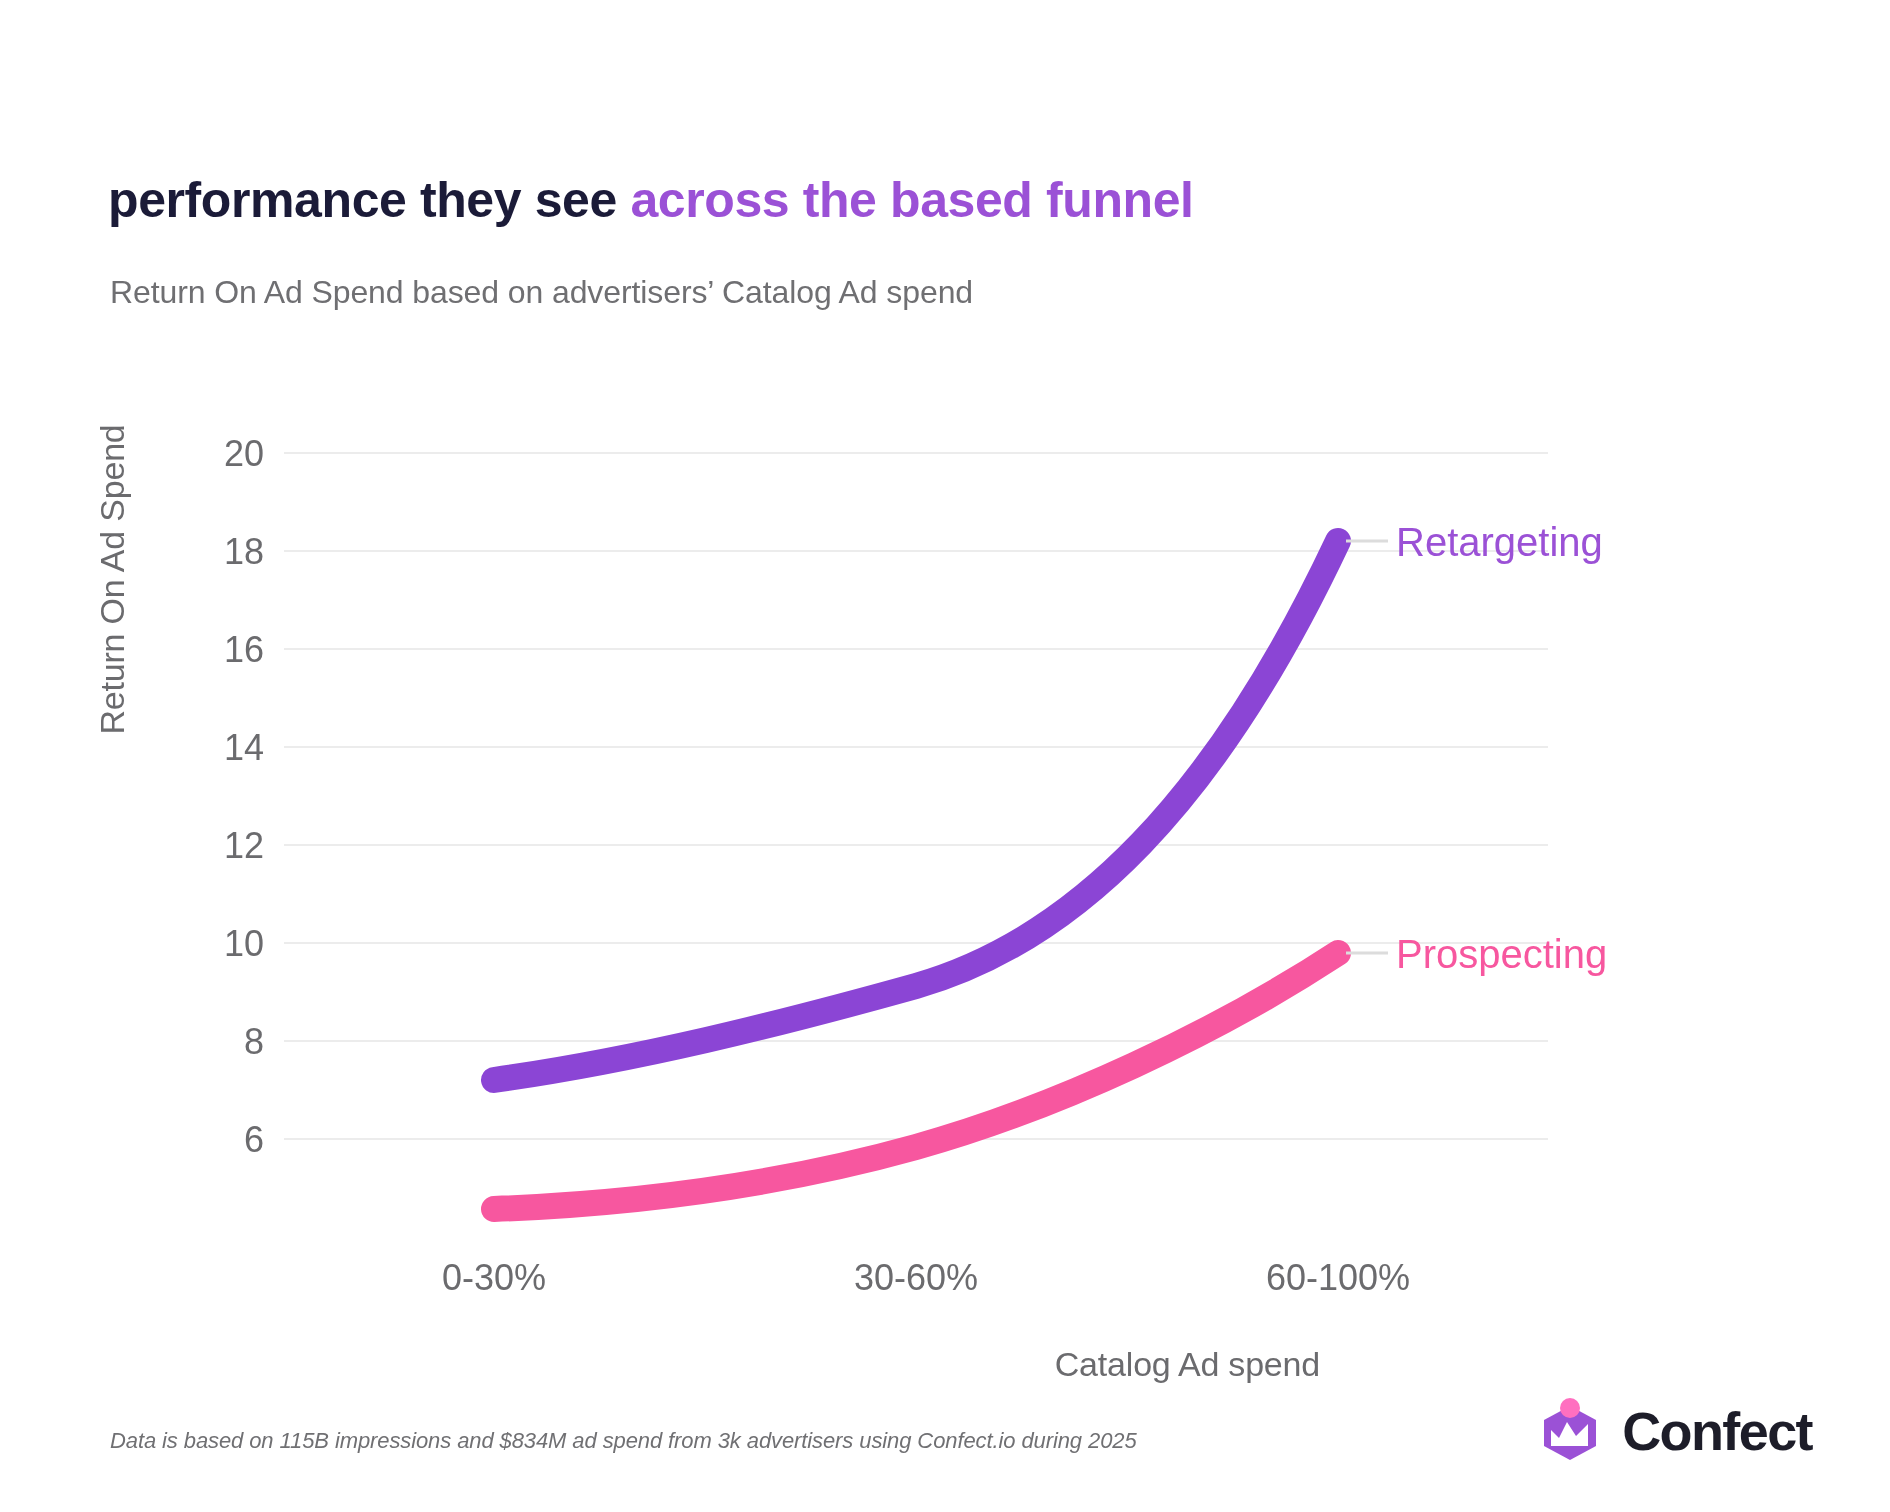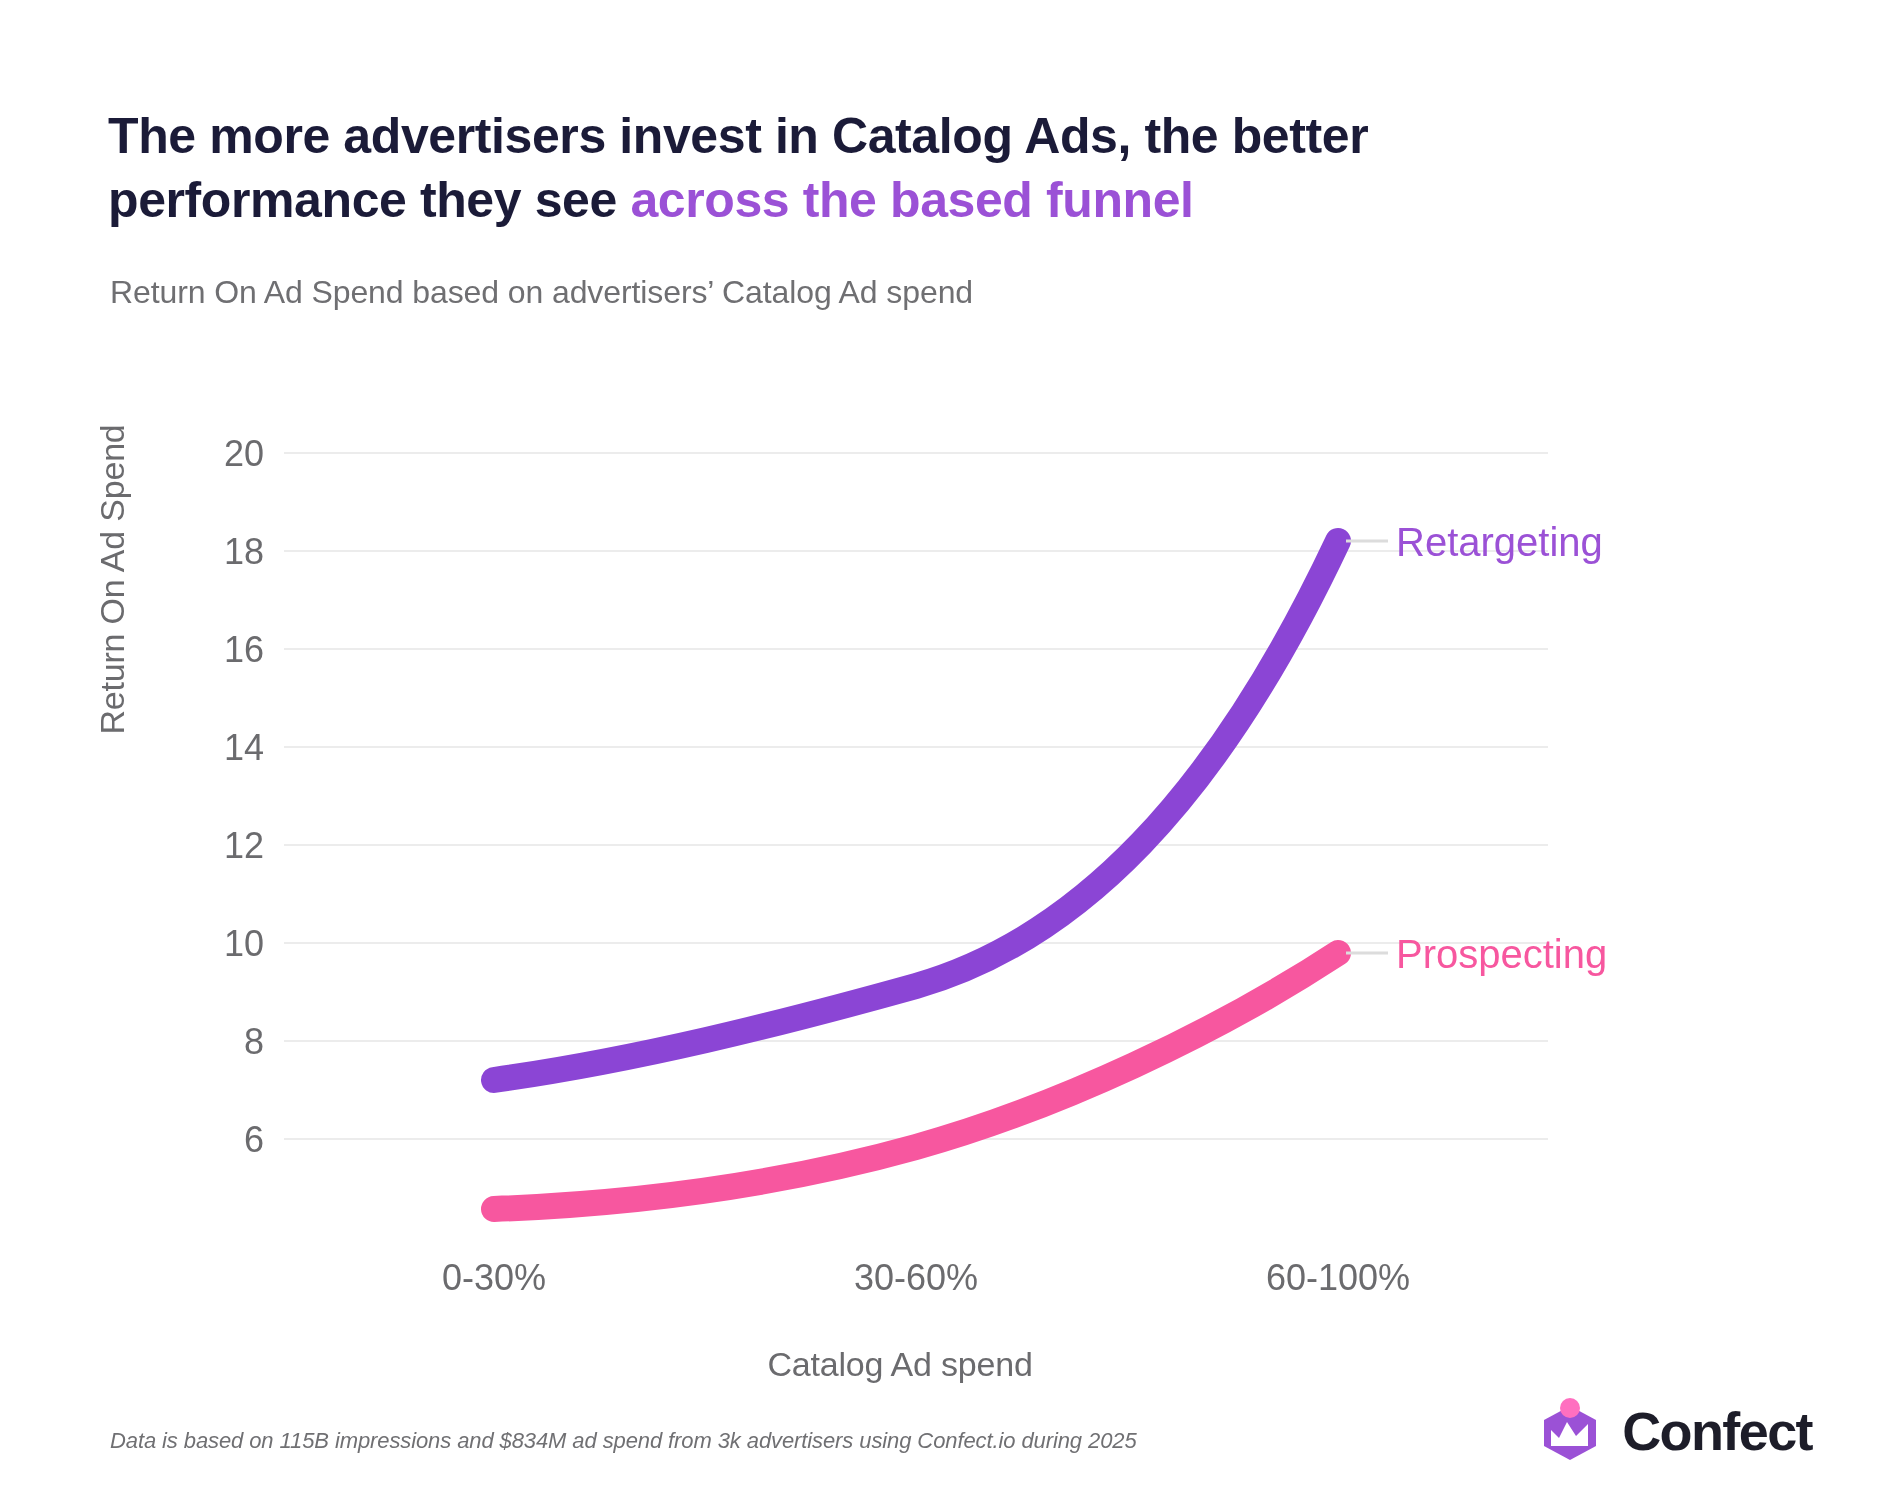--- a/index.html
+++ b/index.html
@@ -69,21 +69,21 @@
     color: #6b6b6e;
     letter-spacing: -0.2px;
     white-space: nowrap;
   }
 
   .x-axis-title {
     position: absolute;
     left: 480px;
     top: 1345px;
     width: 840px;
-    text-align: center;
+    text-align: right;
     font-size: 34px;
     color: #6b6b6e;
     letter-spacing: -0.2px;
   }
 
   
   .footer-note {
     position: absolute;
     left: 110px;
     top: 1428px;
@@ -109,21 +109,21 @@
     letter-spacing: -1.6px;
     line-height: 1;
   }
 </style>
 </head>
 <body>
 
 <div class="page">
 
   <div class="title">
-    <span>The more advertisers invest in Catalog Ads, the better</span><br>
+    <br>
     <span>performance they see </span><span class="accent">across the based funnel</span>
   </div>
 
   <div class="subtitle">Return On Ad Spend based on advertisers’ Catalog Ad spend</div>
 
   <div class="chart-area">
     <svg class="chart-svg" width="1890" height="900" viewBox="0 0 1890 900">
 
       <g stroke="#ececec" stroke-width="2">
         <line x1="268" y1="53" x2="1532" y2="53"></line>

